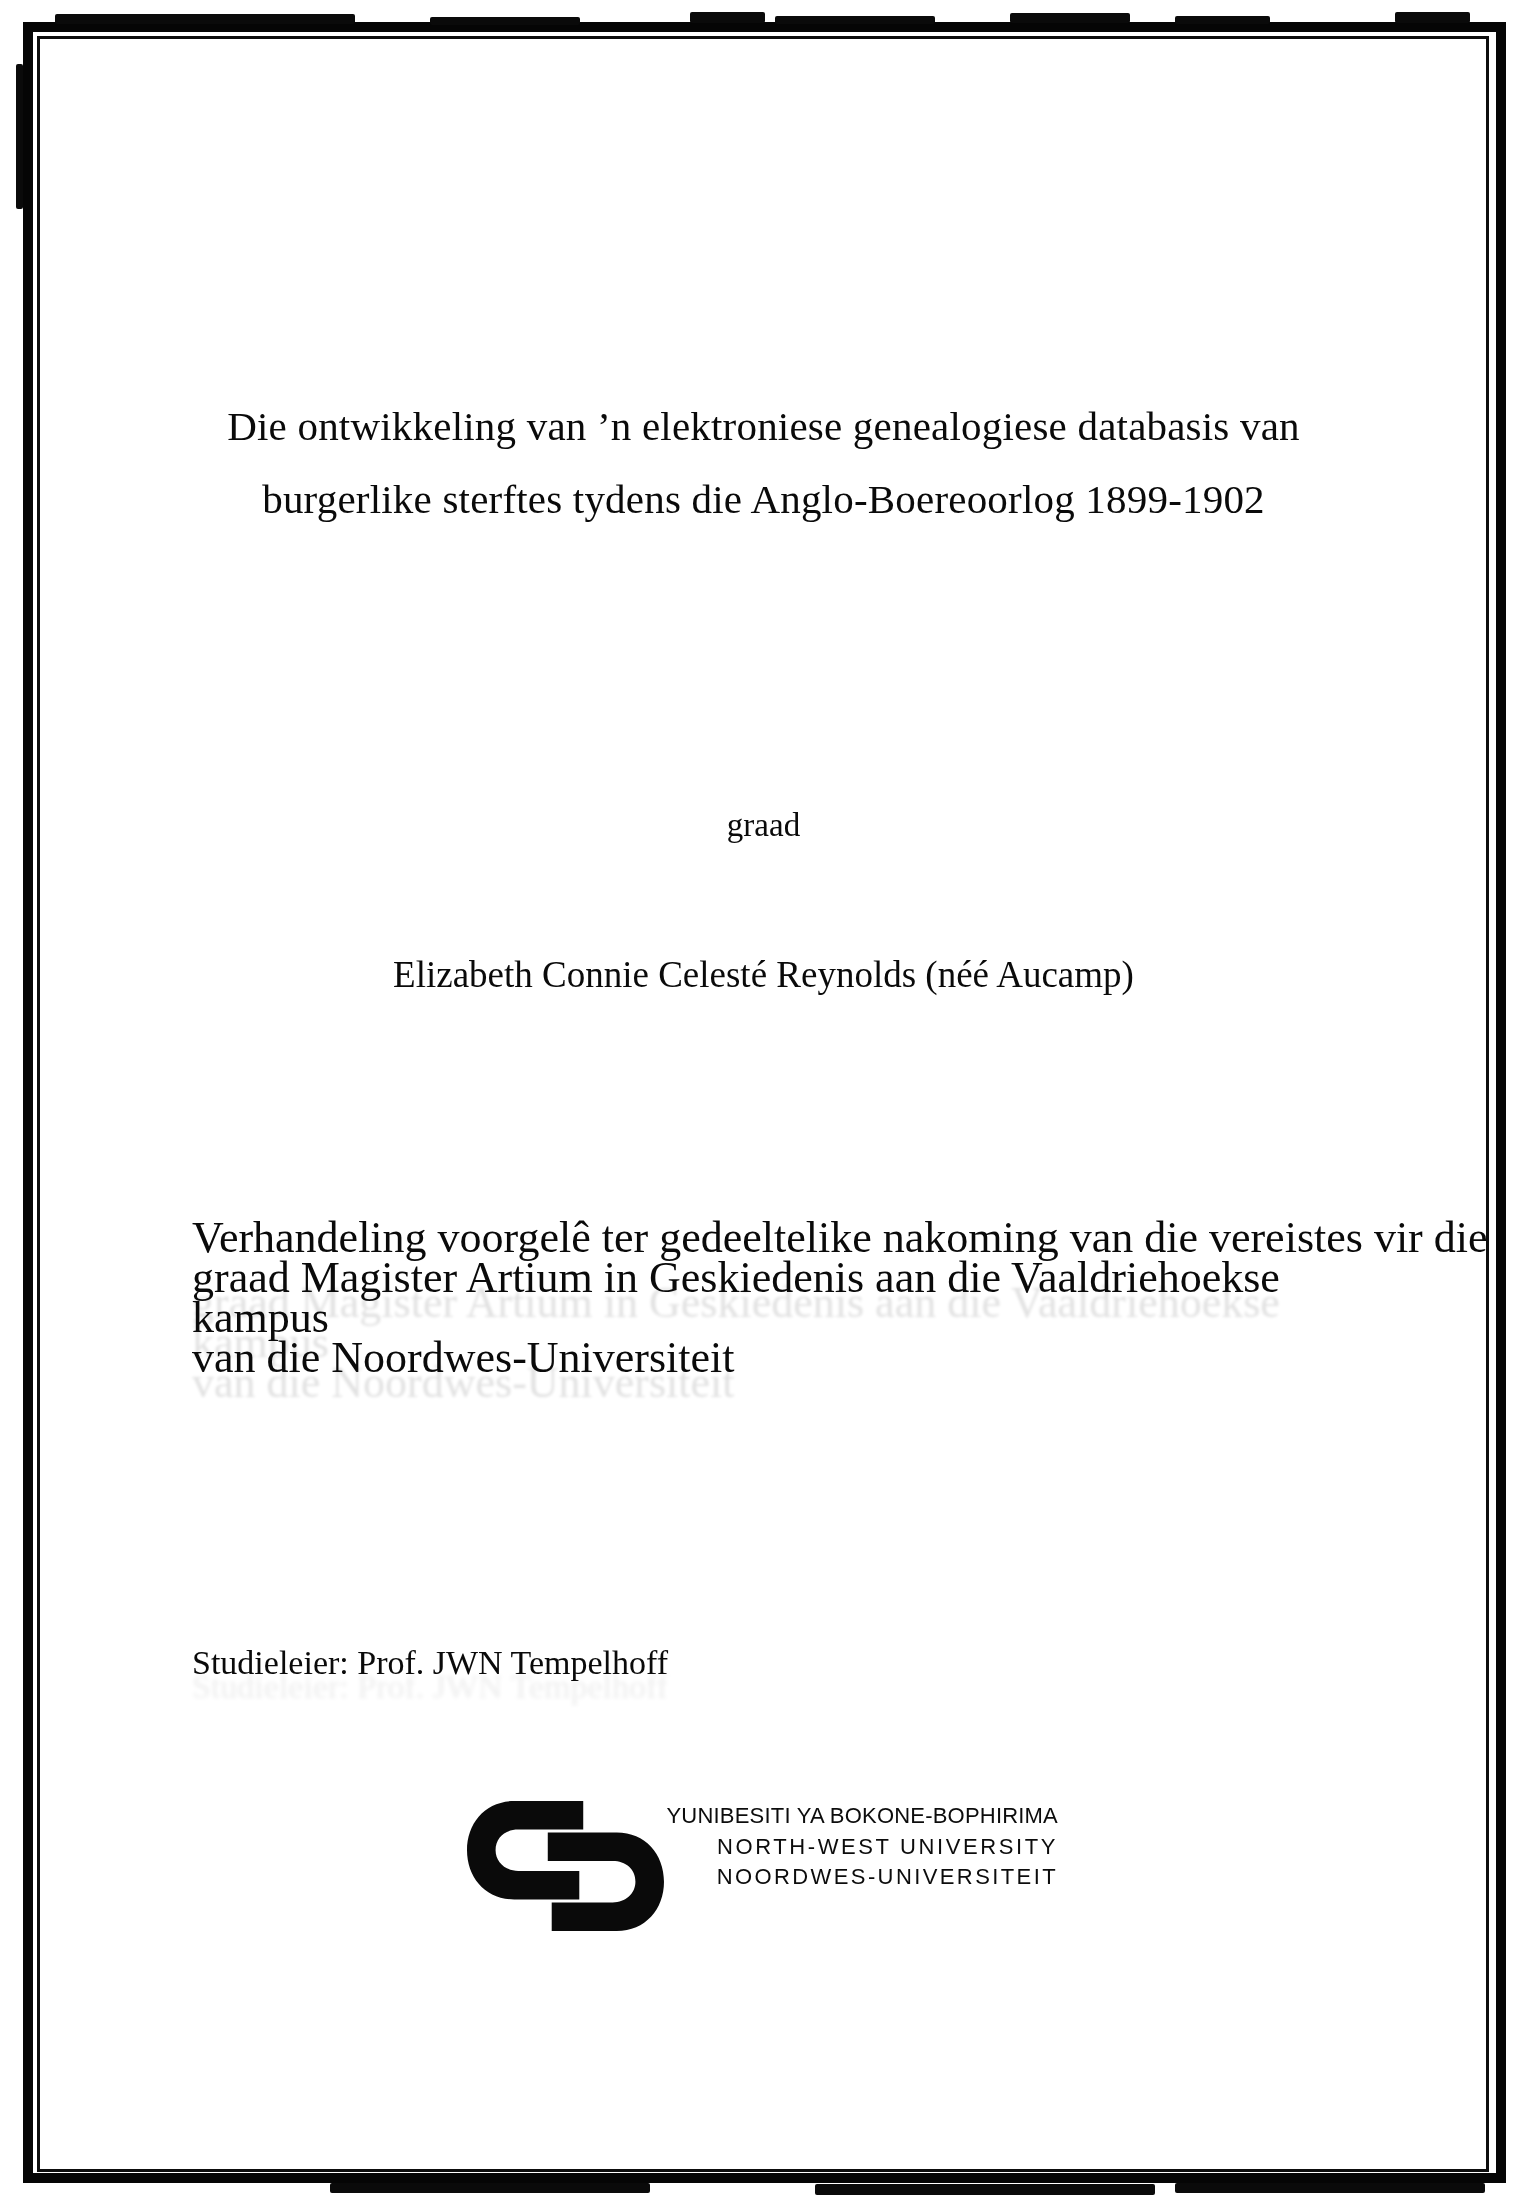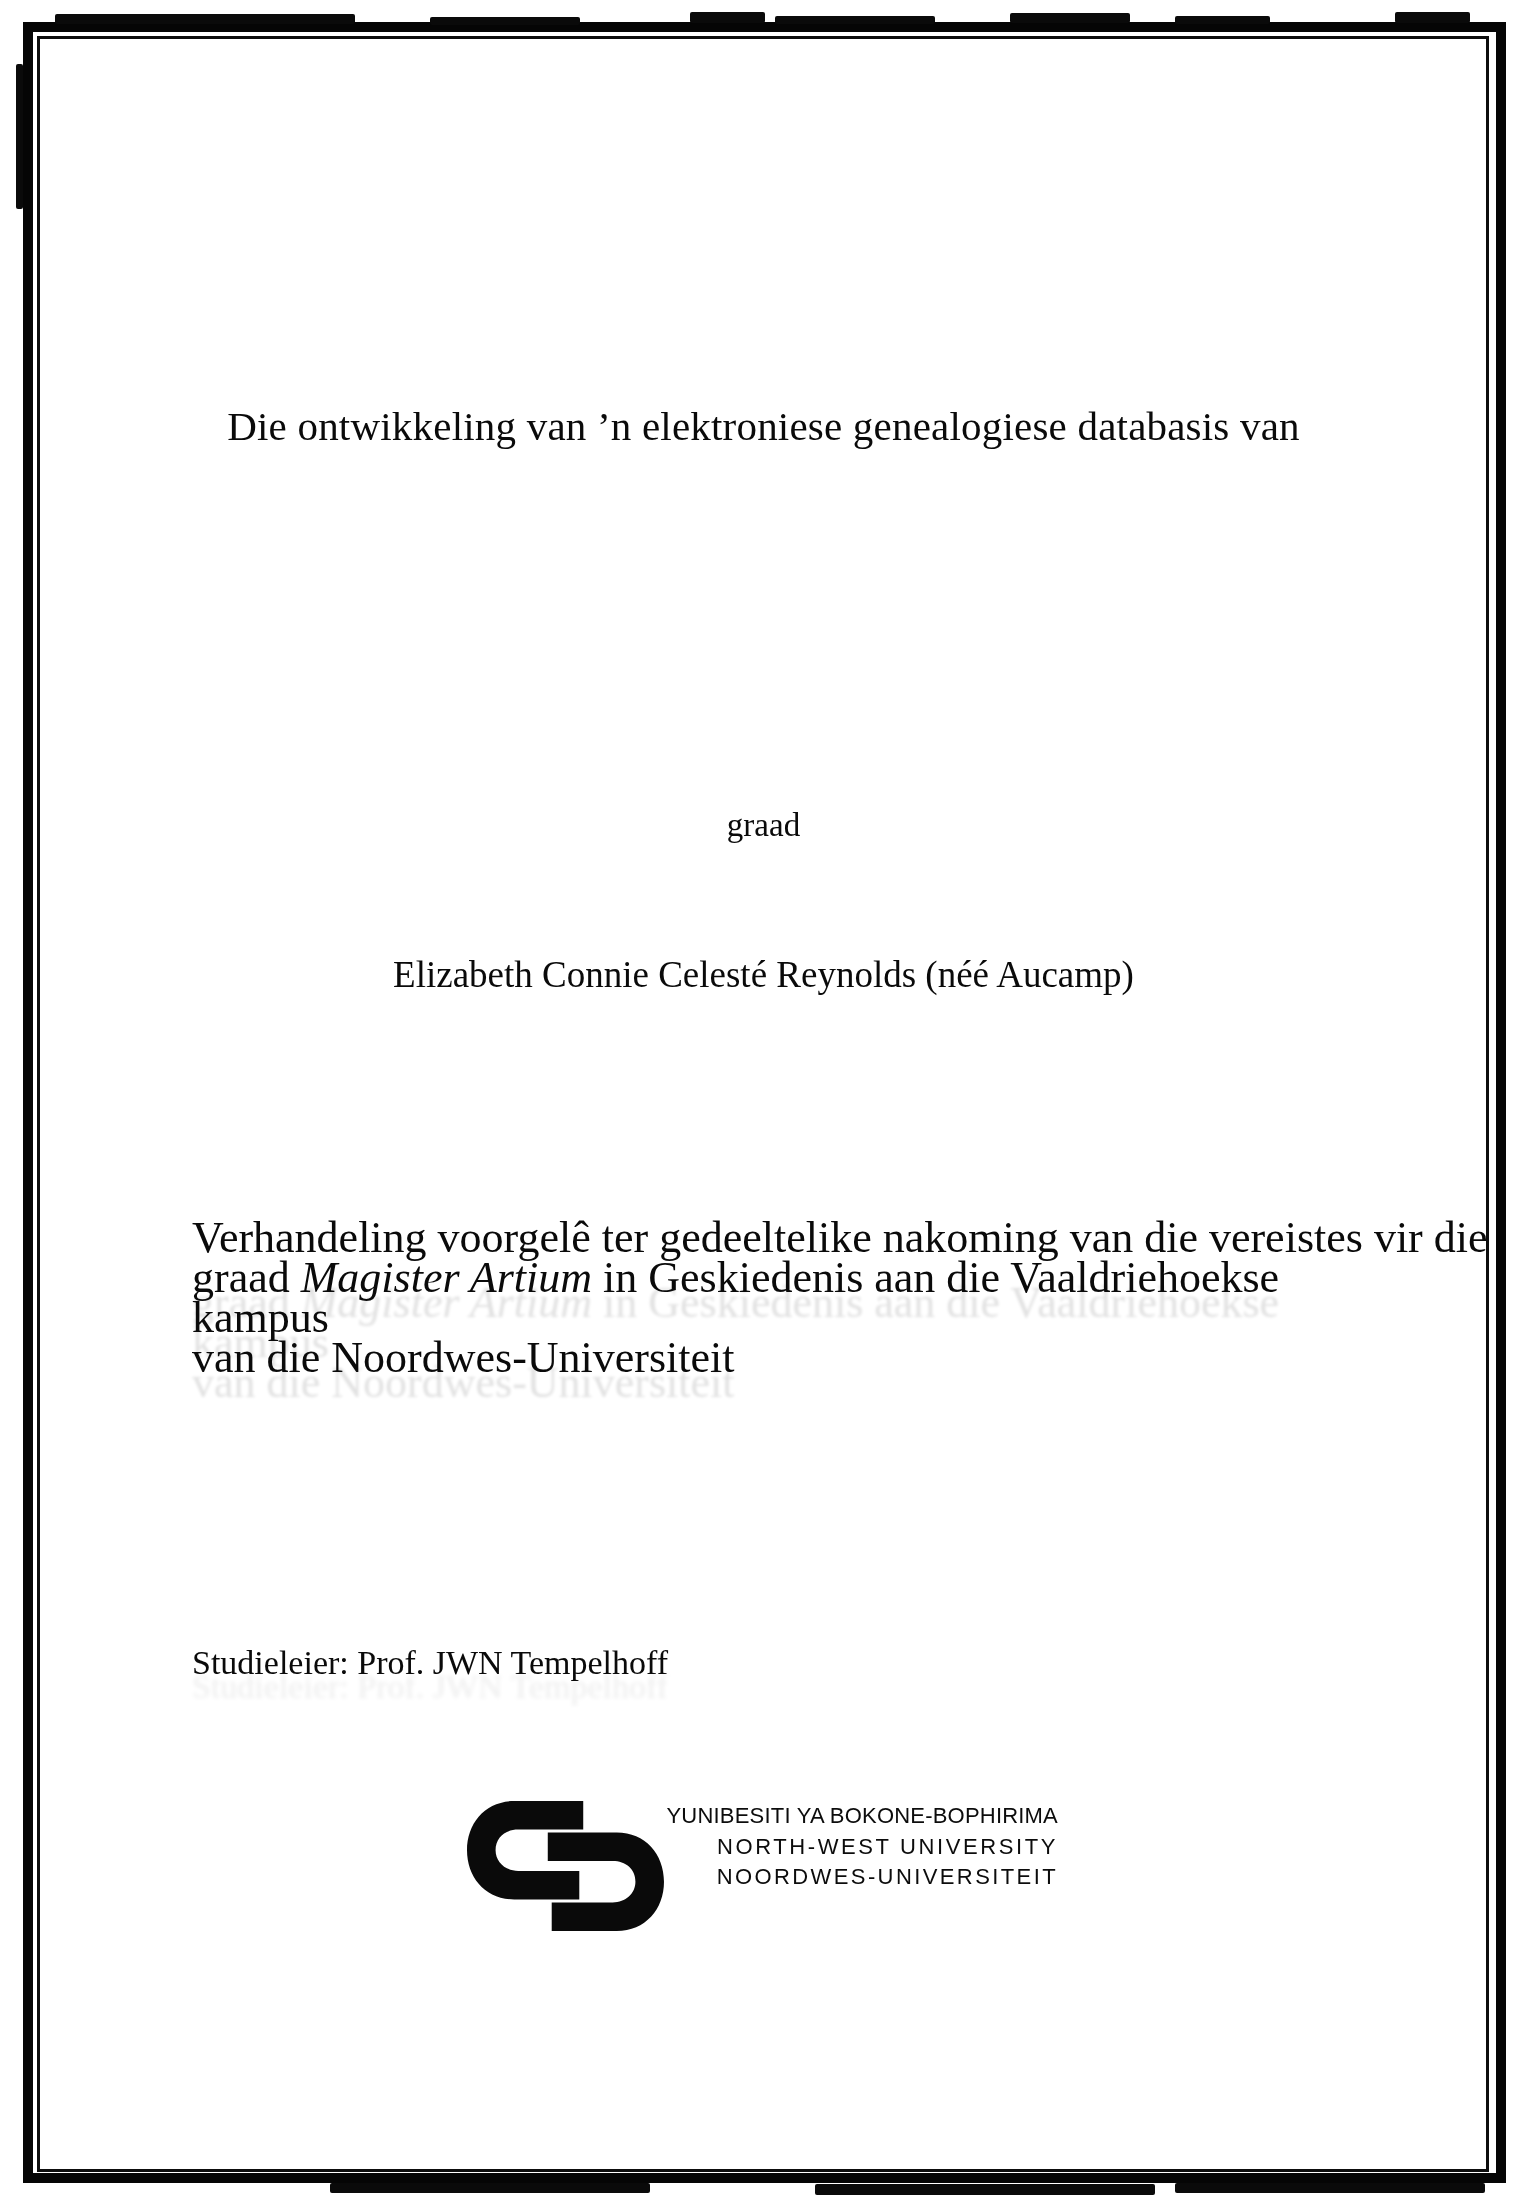--- a/index.html
+++ b/index.html
@@ -54,21 +54,21 @@
     line-height: 40px;
   }
   .statement .line-just {
     text-align: justify;
     text-align-last: justify;
     white-space: nowrap;
   }
   .statement .echo {
     text-shadow: 0 25px 3px rgba(20, 20, 20, 0.13);
   }
-  .italic { font-style: italic; }
+  .italic { }
 
   .supervisor-block {
     position: absolute;
     left: 192px; top: 1640px;
     font-size: 34px;
     line-height: 46px;
   }
   .supervisor-block .echo-soft { text-shadow: 0 24px 4px rgba(20,20,20,0.08); }
 
   
@@ -107,20 +107,21 @@
   <div class="artifact" style="left:1175px;top:16px;width:95px;height:8px;"></div>
   <div class="artifact" style="left:1395px;top:12px;width:75px;height:11px;"></div>
   <div class="artifact" style="left:16px;top:64px;width:7px;height:145px;"></div>
 
   <div class="artifact" style="left:330px;top:2183px;width:320px;height:10px;"></div>
   <div class="artifact" style="left:815px;top:2184px;width:340px;height:11px;"></div>
   <div class="artifact" style="left:1175px;top:2183px;width:310px;height:10px;"></div>
 
   <div class="centered thesis-title">
     <div>Die ontwikkeling van ’n elektroniese genealogiese databasis van</div>
+    <div>burgerlike sterftes tydens die Anglo-Boereoorlog 1899-1902</div>
   </div>
 
   <div class="centered byline">graad</div>
 
   <div class="centered author-name">Elizabeth Connie Celesté Reynolds (néé Aucamp)</div>
 
   <div class="statement">
     <div class="line-just">Verhandeling voorgelê ter gedeeltelike nakoming van die vereistes vir die</div>
     <div class="echo"><span>graad </span><span class="italic">Magister Artium</span><span> in Geskiedenis aan die Vaaldriehoekse kampus</span></div>
     <div class="echo">van die Noordwes-Universiteit</div>

